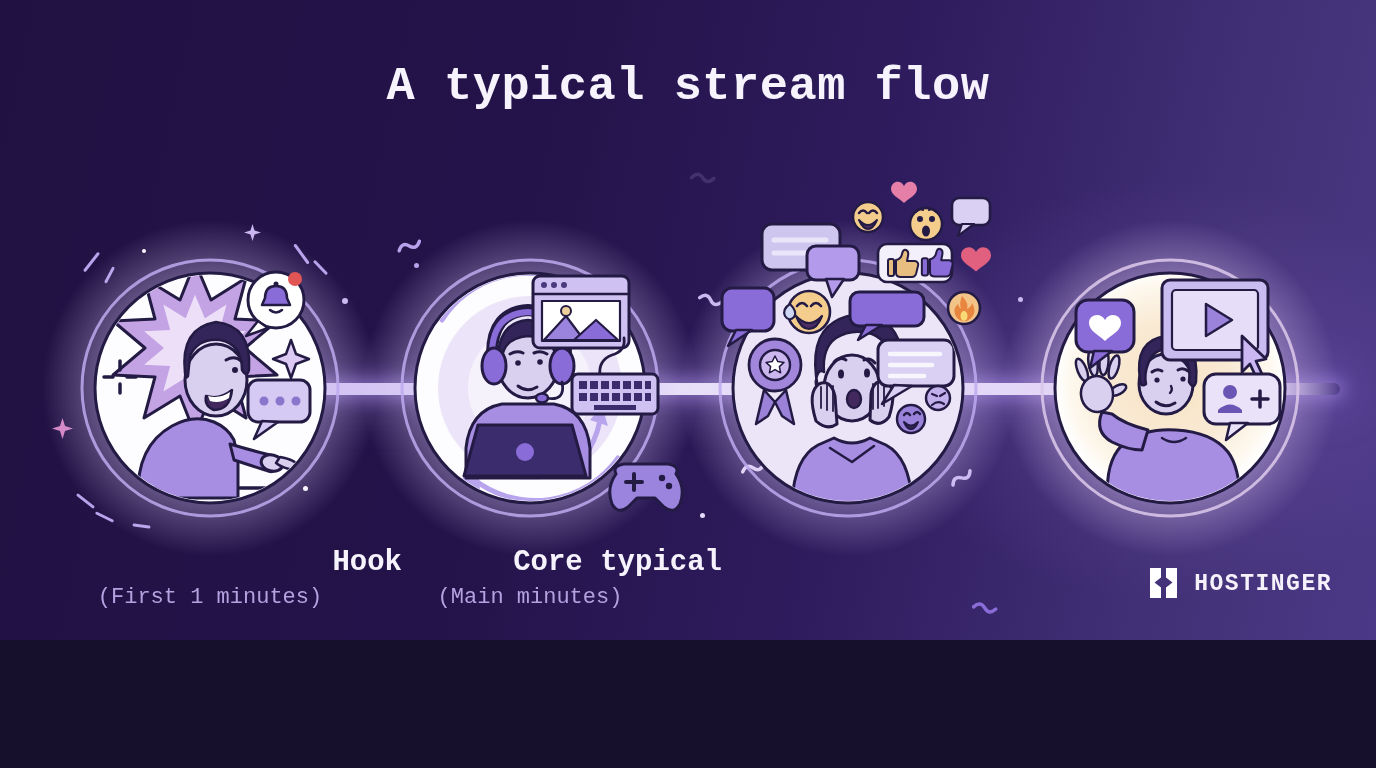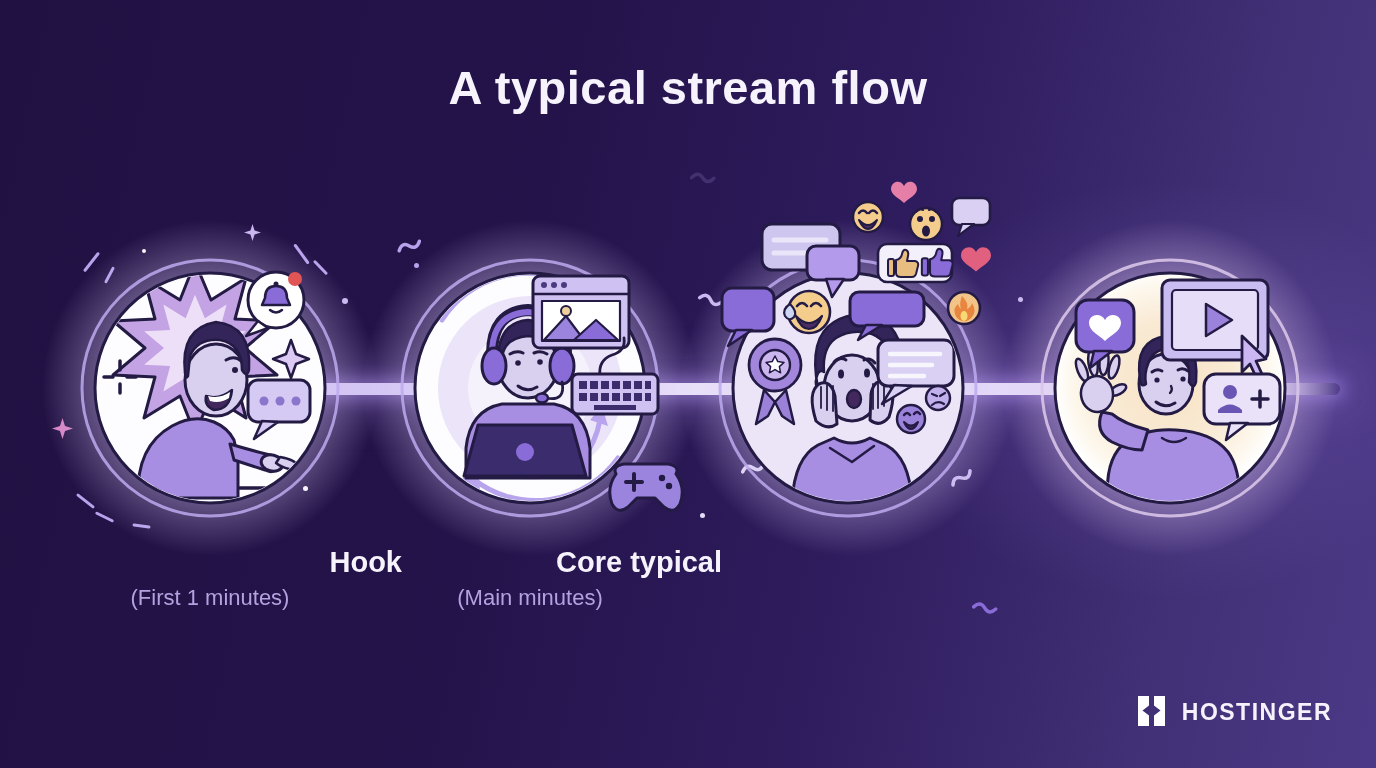--- a/index.html
+++ b/index.html
@@ -1,18 +1,18 @@
 <!DOCTYPE html>
 <html><head>
 <meta charset="utf-8">
 <style>
   html,body{margin:0;padding:0;background:#16102c;}
   .canvas{
-    position:relative;width:1376px;height:768px;overflow:hidden;
-    font-family:Liberation Sans, sans-serif;
+    position:relative;width:1376px;height:640px;overflow:hidden;
+    font-family:Liberation Mono, monospace;
     background:
       radial-gradient(420px 300px at 1170px 390px, rgba(150,115,220,0.28), rgba(150,115,220,0) 70%),
       linear-gradient(102deg,#211142 0%,#24134a 38%,#2e1c5e 62%,#413075 84%,#4b3987 100%);
   }
   .title{
     position:absolute;top:60px;left:0;right:0;margin:0;text-align:center;
     font-size:47px;font-weight:700;color:#f6f3fd;letter-spacing:.5px;
   }
   .connector{
     position:absolute;left:200px;top:383px;width:1140px;height:12px;border-radius:8px;z-index:1;

